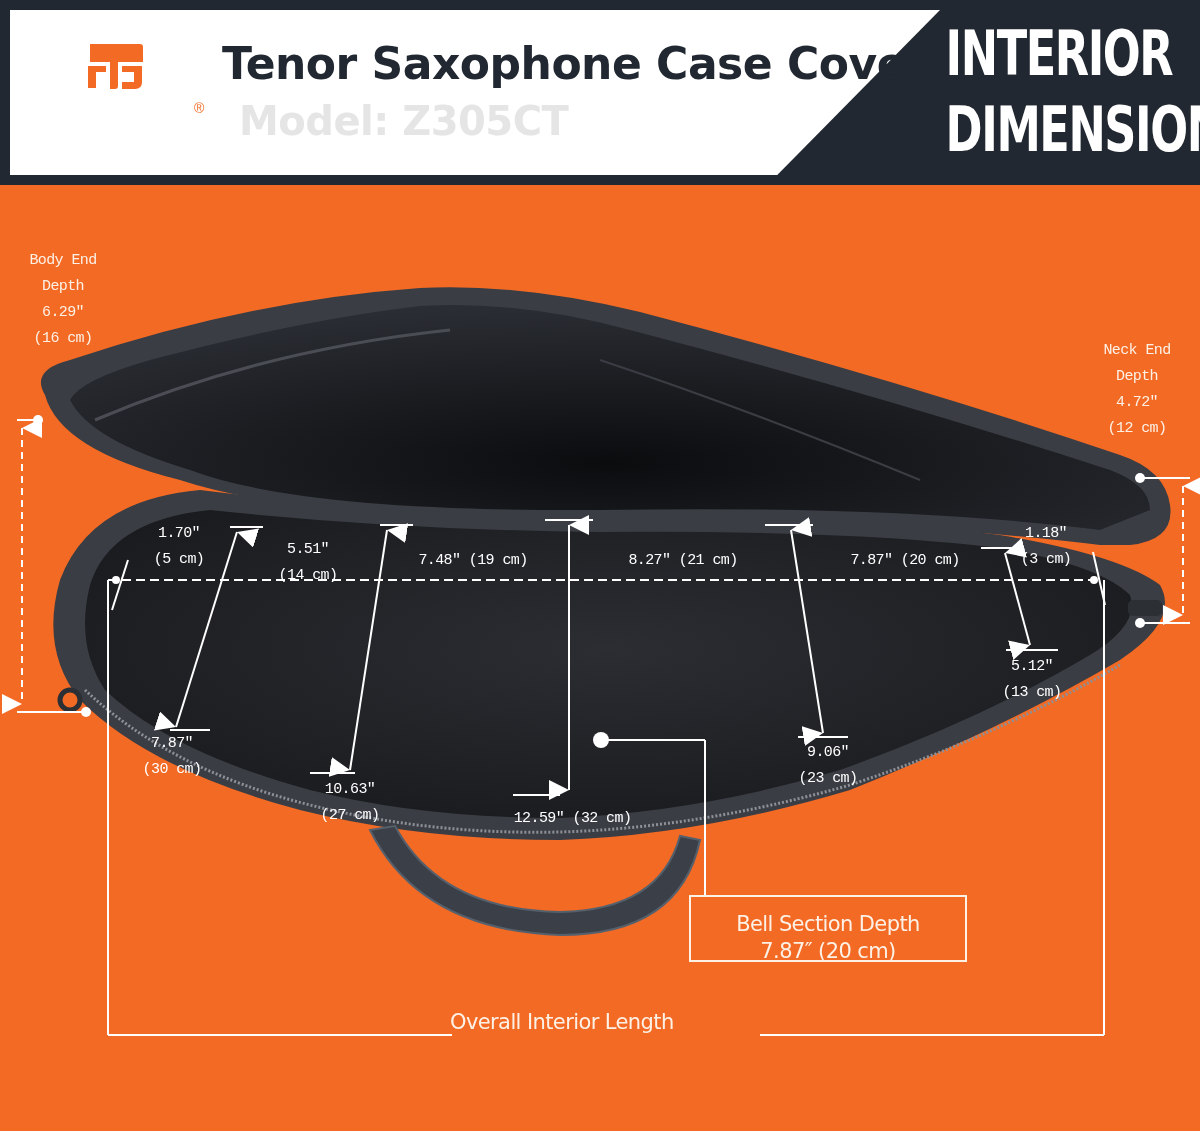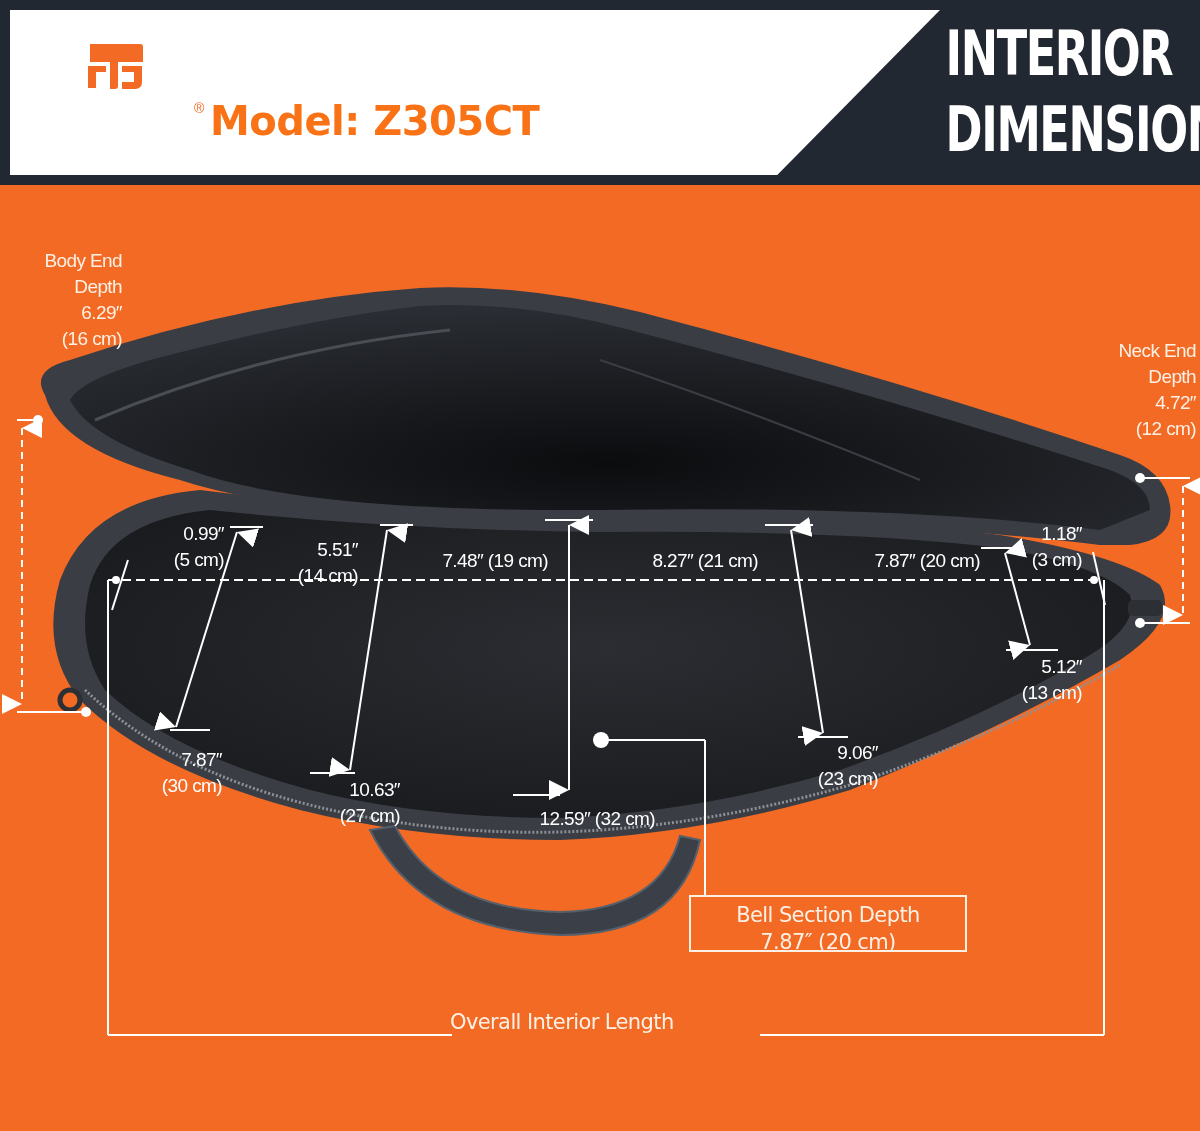--- a/index.html
+++ b/index.html
@@ -20,51 +20,51 @@
     color: #f26a24; font-size: 38px; letter-spacing: 2px; font-weight: normal;
     font-family: "DejaVu Sans", sans-serif;
   }
   .logo-reg { position: absolute; left: 172px; top: 58px; color: #f26a24; font-size: 14px; }
   .title-line1 {
     position: absolute; left: 222px; top: 38px;
     color: #222831; font-size: 44px; font-weight: bold; white-space: nowrap;
     font-family: "DejaVu Sans", sans-serif; letter-spacing: -0.5px;
   }
   .title-line2 {
-    position: absolute; left: 210px; top: 98px;
-    color: #f97316; font-size: 40px; font-weight: bold; white-space: nowrap;
+    position: absolute; left: 239px; top: 98px;
+    color: #e5e5e5; font-size: 40px; font-weight: bold; white-space: nowrap;
     font-family: "DejaVu Sans", sans-serif; letter-spacing: -0.5px;
   }
   .badge {
     position: absolute; left: 905px; top: 16px; width: 290px; height: 160px;
     color: #ffffff; text-align: right; font-weight: bold;
     font-family: "DejaVu Sans", sans-serif;
   }
   .badge div {
     font-size: 62px; line-height: 76px; letter-spacing: -2px;
     transform: scaleX(0.72); transform-origin: center; white-space: nowrap;
   }
 
   
   .stage { position: absolute; left: 0; top: 185px; width: 1200px; height: 946px; }
   .stage svg { position: absolute; left: 0; top: 0; }
 
   
   .lbl {
-    position: absolute; color: #fdf1e6; font-size: 19px; line-height: 26px;
-    text-align: right; white-space: nowrap;
-    font-family: Liberation Sans, sans-serif; letter-spacing: -0.6px;
+    position: absolute; color: #fdf1e6; font-size: 15px; line-height: 26px;
+    text-align: center; white-space: nowrap;
+    font-family: Liberation Mono, monospace; letter-spacing: -0.6px;
   }
   .lbl.dark { color: #ffffff; }
   .lbl div { display: block; }
 
   .bell-box {
-    position: absolute; left: 689px; top: 895px; width: 278px; height: 57px;
+    position: absolute; left: 689px; top: 895px; width: 278px; height: 67px;
     border: 2px solid #fdf1e6; color: #fdf1e6; text-align: center;
-    font-size: 21px; line-height: 27px; padding-top: 5px;
+    font-size: 21px; line-height: 27px; padding-top: 14px;
     font-family: "DejaVu Sans", sans-serif; letter-spacing: -0.6px;
   }
   .overall {
     position: absolute; left: 450px; top: 1008px; width: 310px;
     color: #fdf1e6; font-size: 21px; line-height: 28px;
     font-family: "DejaVu Sans", sans-serif; letter-spacing: -0.6px;
   }
 </style>
 </head>
 <body>
@@ -74,20 +74,21 @@
 
   <div class="logo">
     <svg class="logo-mark" viewBox="0 0 58 48">
       <path d="M4 2 H54 Q57 2 57 5 V20 H32 V44 Q32 47 29 47 H24 V20 H4 Z" fill="#f26a24"></path>
       <path d="M2 24 H20 V30 H10 V46 H2 Z" fill="#f26a24"></path>
       <path d="M36 24 H56 V40 Q56 47 49 47 H36 V40 H48 V30 H36 Z" fill="#f26a24"></path>
     </svg>
     <span class="logo-reg">®</span>
   </div>
 
+  <div class="title-line1">Tenor Saxophone Case Cover</div>
   <div class="title-line2">Model: Z305CT</div>
 
   <div class="badge">
     <div>INTERIOR</div>
     <div>DIMENSIONS</div>
   </div>
 </div>
 
 <div class="stage">
   <svg width="1200" height="946" viewBox="0 185 1200 946">
@@ -186,36 +187,36 @@
 </div>
 
 <div class="lbl" style="left:1078px; top:338px; width:118px;">
   <div>Neck End</div>
   <div>Depth</div>
   <div>4.72″</div>
   <div>(12 cm)</div>
 </div>
 
 <div class="lbl dark" style="left:134px; top:521px; width:90px;">
-  <div>0.99″</div>
+  <div>1.70″</div>
   <div>(5 cm)</div>
 </div>
 <div class="lbl dark" style="left:258px; top:521px; width:100px;margin-top:16px;">
   <div>5.51″</div>
   <div>(14 cm)</div>
 </div>
 <div class="lbl dark" style="left:398px; top:548px; width:150px;">7.48″ (19 cm)</div>
 <div class="lbl dark" style="left:608px; top:548px; width:150px;">8.27″ (21 cm)</div>
 <div class="lbl dark" style="left:830px; top:548px; width:150px;">7.87″ (20 cm)</div>
 <div class="lbl dark" style="left:1010px; top:521px; width:72px;">
   <div>1.18″</div>
   <div>(3 cm)</div>
 </div>
 
-<div class="lbl dark" style="left:122px; top:731px; width:100px;margin-top:16px;">
+<div class="lbl dark" style="left:122px; top:731px; width:100px;">
   <div>7.87″</div>
   <div>(30 cm)</div>
 </div>
 <div class="lbl dark" style="left:300px; top:777px; width:100px;">
   <div>10.63″</div>
   <div>(27 cm)</div>
 </div>
 <div class="lbl dark" style="left:490px; top:806px; width:165px;">12.59″ (32 cm)</div>
 <div class="lbl dark" style="left:778px; top:740px; width:100px;">
   <div>9.06″</div>

